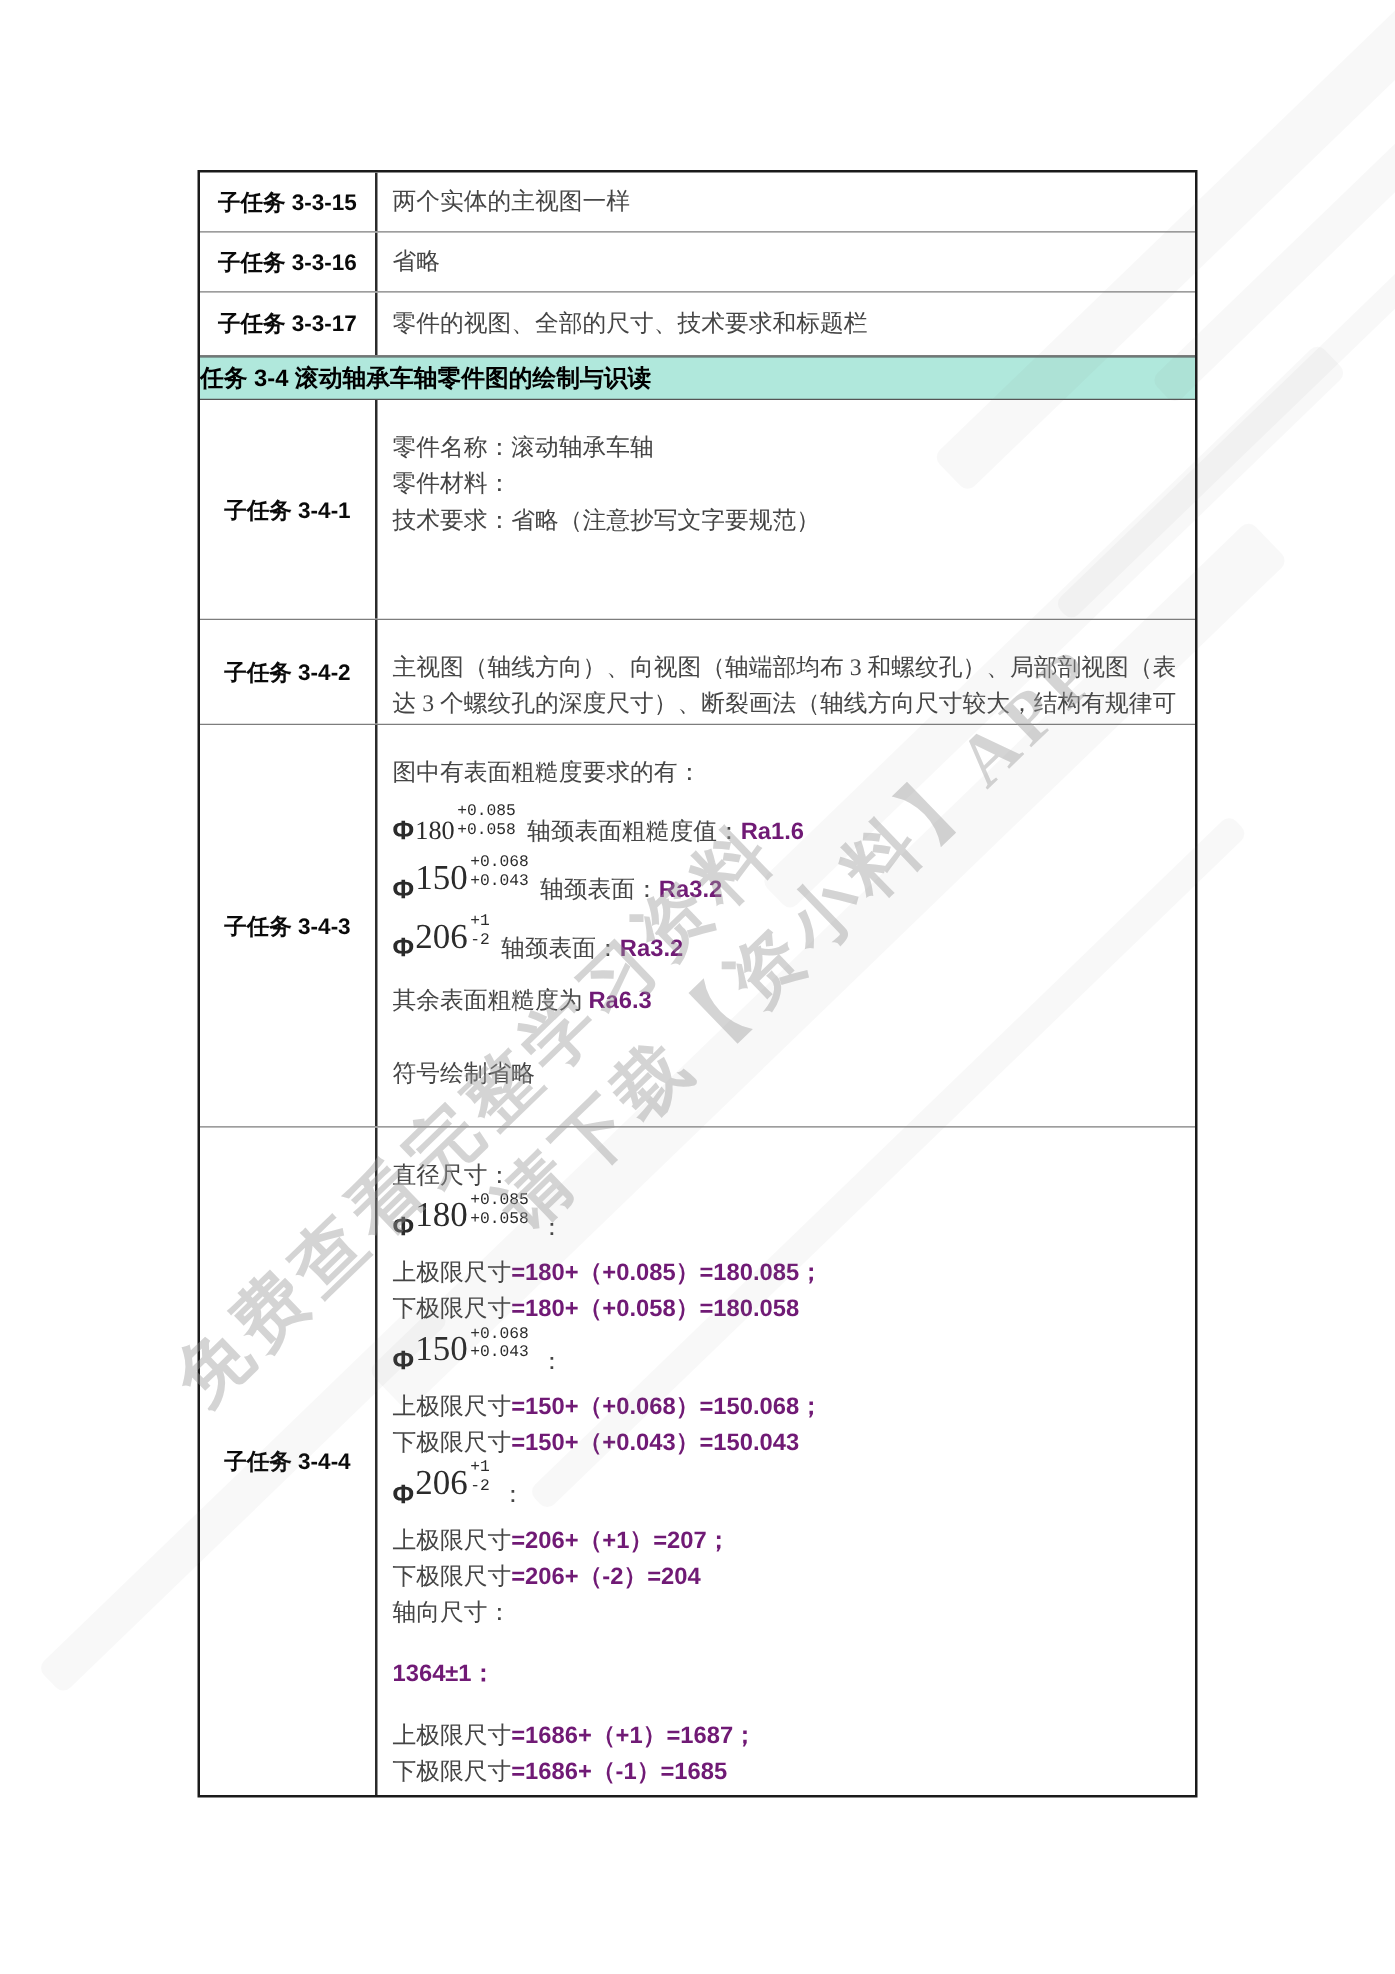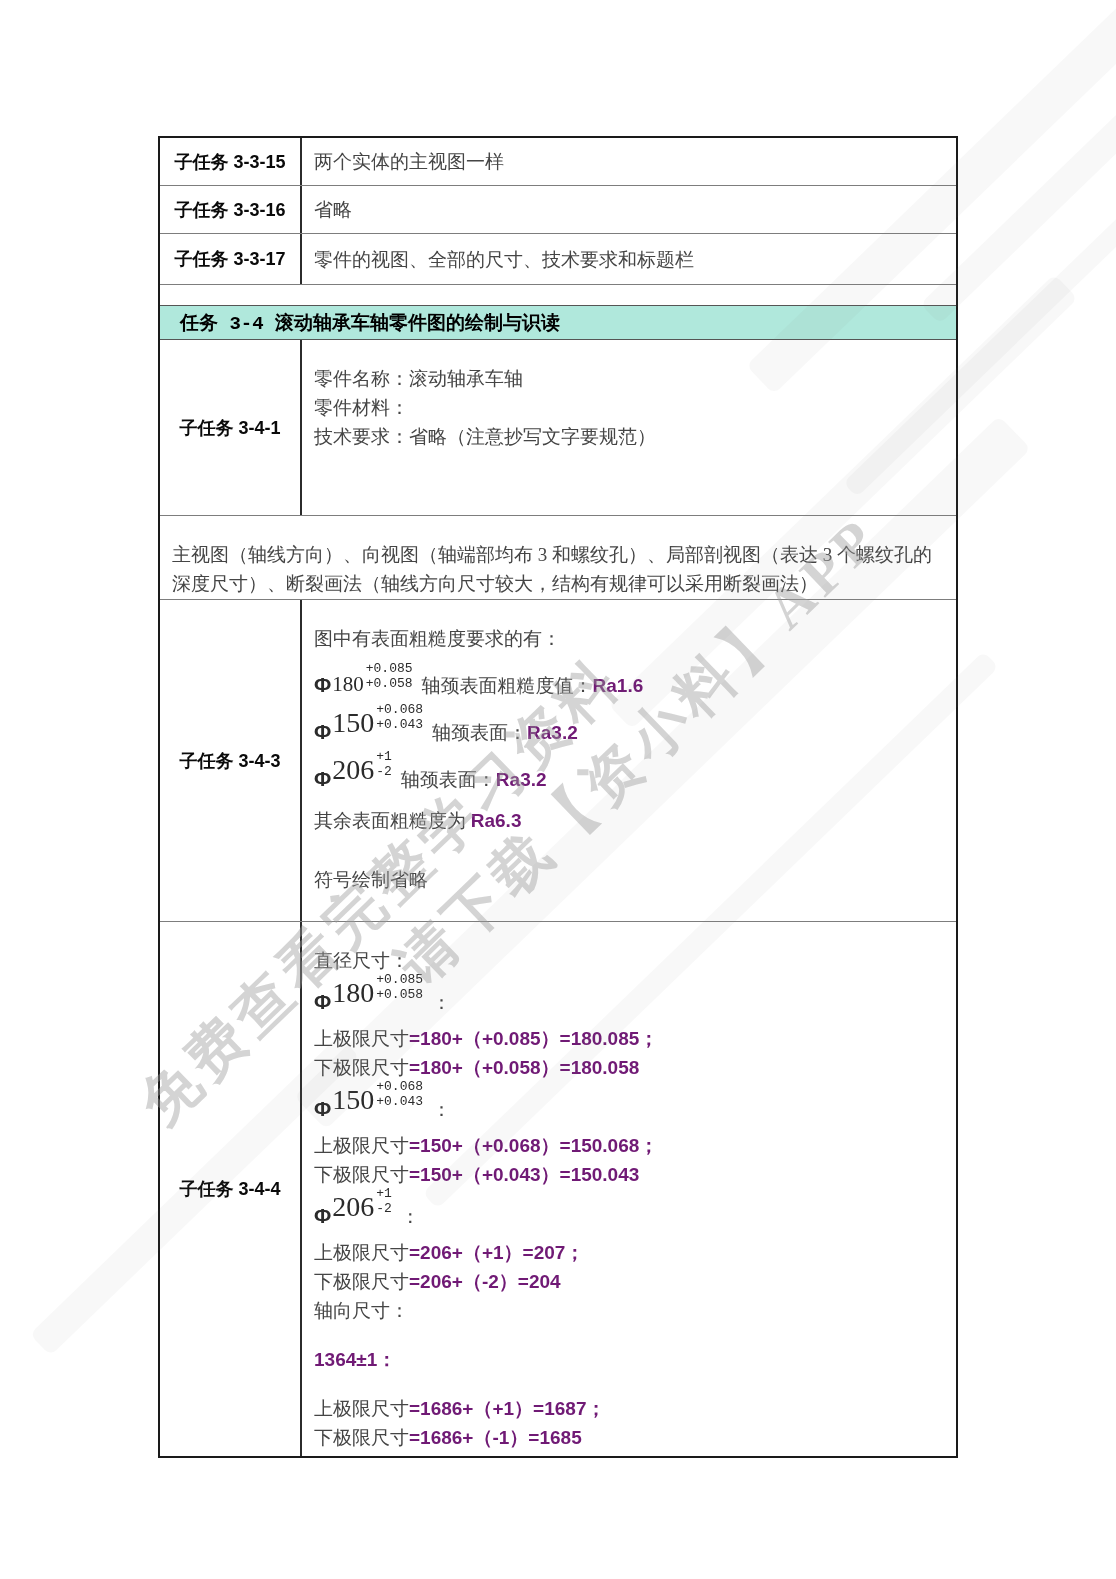--- a/index.html
+++ b/index.html
@@ -30,28 +30,27 @@
   .row[data-row="t3317"]{height:51px}
   .row[data-row="h34"]{height:35px}
   .row[data-row="t341"]{height:176px}
   .row[data-row="t342"]{height:84px}
   .row[data-row="t343"]{height:322px}
   .row[data-row="t344"]{height:534px}
 
   .header-row{
     background:#b0e8dc;
     align-items:center;
-    padding:0 20px;
-    font-family:Liberation Mono, monospace;
+    padding:0 0;
+    font-family:Liberation Sans, sans-serif;
     font-weight:700;
     font-size:19px;
     color:#000000;
     border-top:1px solid #555;
     border-bottom:1px solid #555;
-    margin-top:20px;
   }
   .cell-label{
     box-sizing:border-box;
     width:142px;
     flex:0 0 142px;
     border-right:2px solid #2b2b2b;
     display:flex;align-items:center;justify-content:center;
     font-family:"Liberation Sans", sans-serif;
     font-weight:700;
     font-size:18px;
@@ -173,20 +172,21 @@
       </div>
       <div class="row" data-row="t341">
         <div class="cell-label">子任务 3-4-1</div>
         <div class="cell-content">
           <div class="line"><span class="seg-zh">零件名称：滚动轴承车轴</span></div>
           <div class="line"><span class="seg-zh">零件材料：</span></div>
           <div class="line"><span class="seg-zh">技术要求：省略（注意抄写文字要规范）</span></div>
         </div>
       </div>
       <div class="row" data-row="t342">
+        <div class="cell-label">子任务 3-4-2</div>
         <div class="cell-content">
           <div class="line"><span class="seg-zh">主视图（轴线方向）、向视图（轴端部均布 3 和螺纹孔）、局部剖视图（表达 3 个螺纹孔的深度尺寸）、断裂画法（轴线方向尺寸较大，结构有规律可以采用断裂画法）</span></div>
         </div>
       </div>
       <div class="row" data-row="t343">
         <div class="cell-label">子任务 3-4-3</div>
         <div class="cell-content">
           <div class="line"><span class="seg-zh">图中有表面粗糙度要求的有：</span></div>
           <div class="line dimline"><span class="dim">
               <span class="phi">Φ</span>

